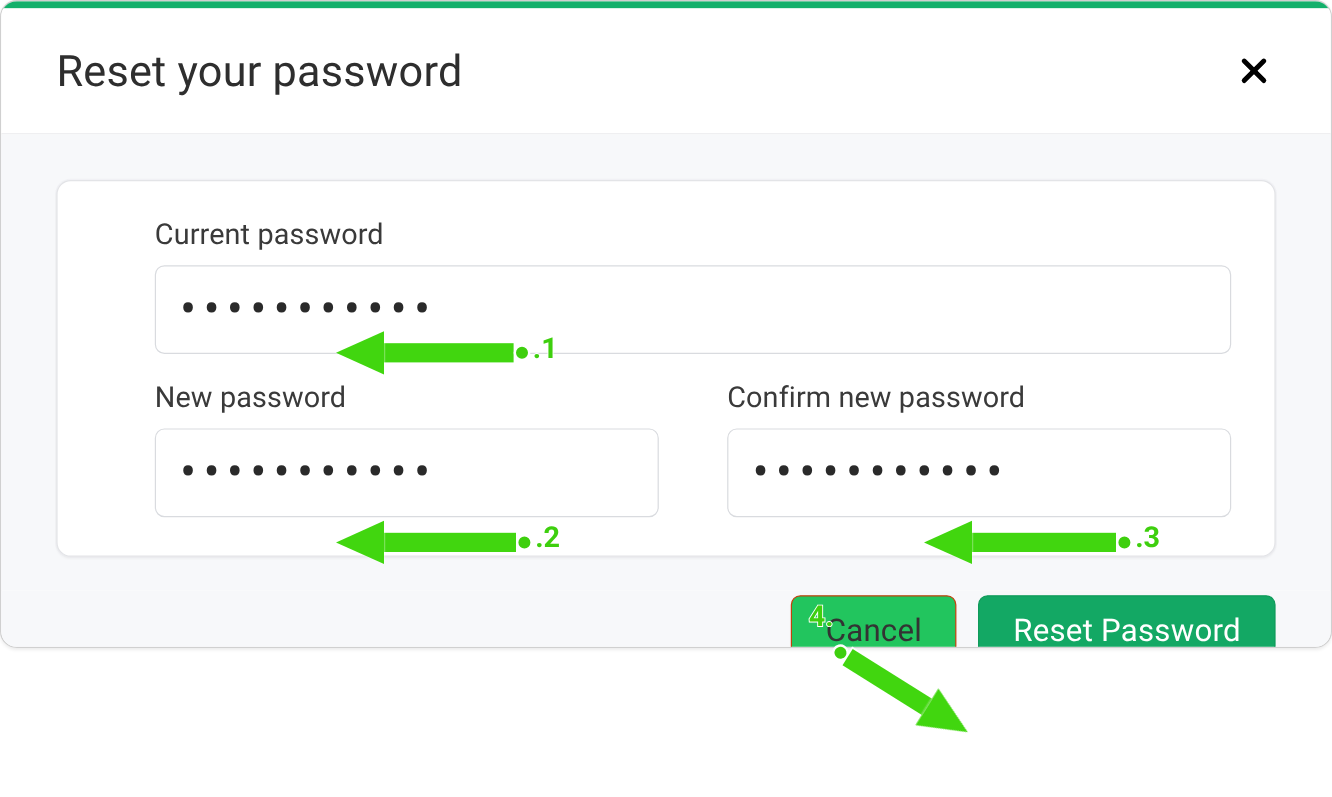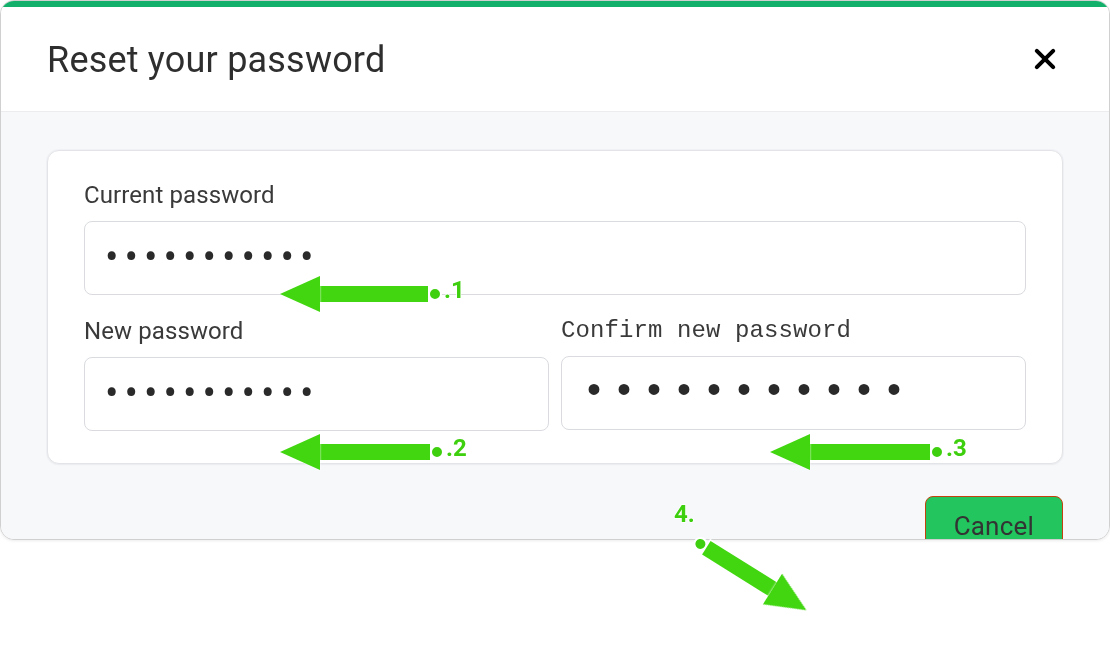--- a/index.html
+++ b/index.html
@@ -74,25 +74,25 @@
     .form-card {
       background: #fff;
       border-radius: 12px;
       border: 1px solid #e3e4e7;
       box-shadow: 0 0 0 1px rgba(230,230,234,0.35), 0 1px 2px rgba(0,0,0,0.04);
       padding: 30px 36px 32px 36px;
     }
     
     .form-group {
       margin-bottom: 22px;
+      margin-left: 45px;
     }
     
     .form-group:last-child {
       margin-bottom: 0;
-      font-family: Liberation Mono, monospace;
     }
     
     .form-row-two {
       display: flex;
       gap: 12px;
     }
     
     .form-row-two .form-group {
       flex: 1;
       margin-bottom: 0;
@@ -258,20 +258,21 @@
           <label class="field-label">Confirm new password</label>
           <input type="password" class="password-input" value="•••••••••••" style="">
         </div>
       </div>
 
     </div>
   </div>
 
   <div class="modal-footer">
     <button class="btn btn-cancel">Cancel</button>
+    <button class="btn btn-primary">Reset Password</button>
   </div>
 
 </div>
 
 <div class="anno-layer">
 
   <div class="anno" style="left:280px; top:276px;">
     <div class="arrow-left-wrap">
       <div class="arrow-head-left"></div>
       <div class="arrow-shaft-h" style="width:108px;"></div>

